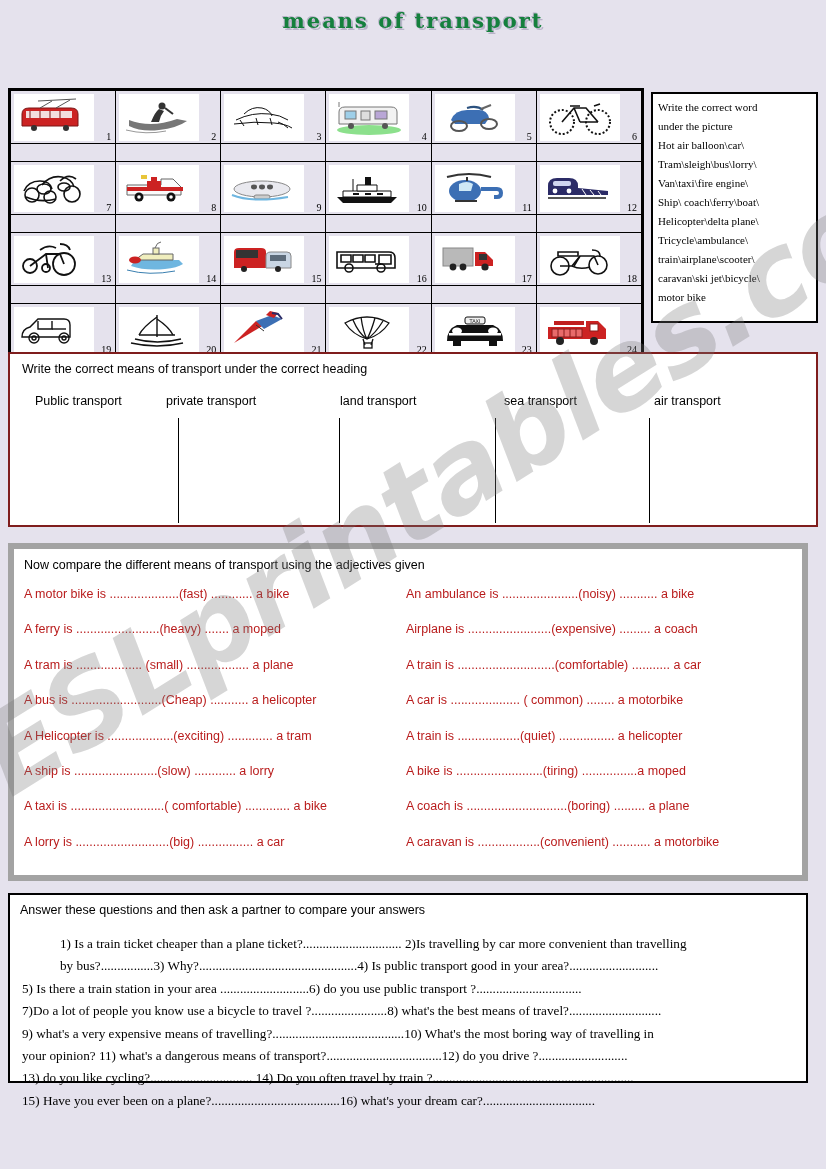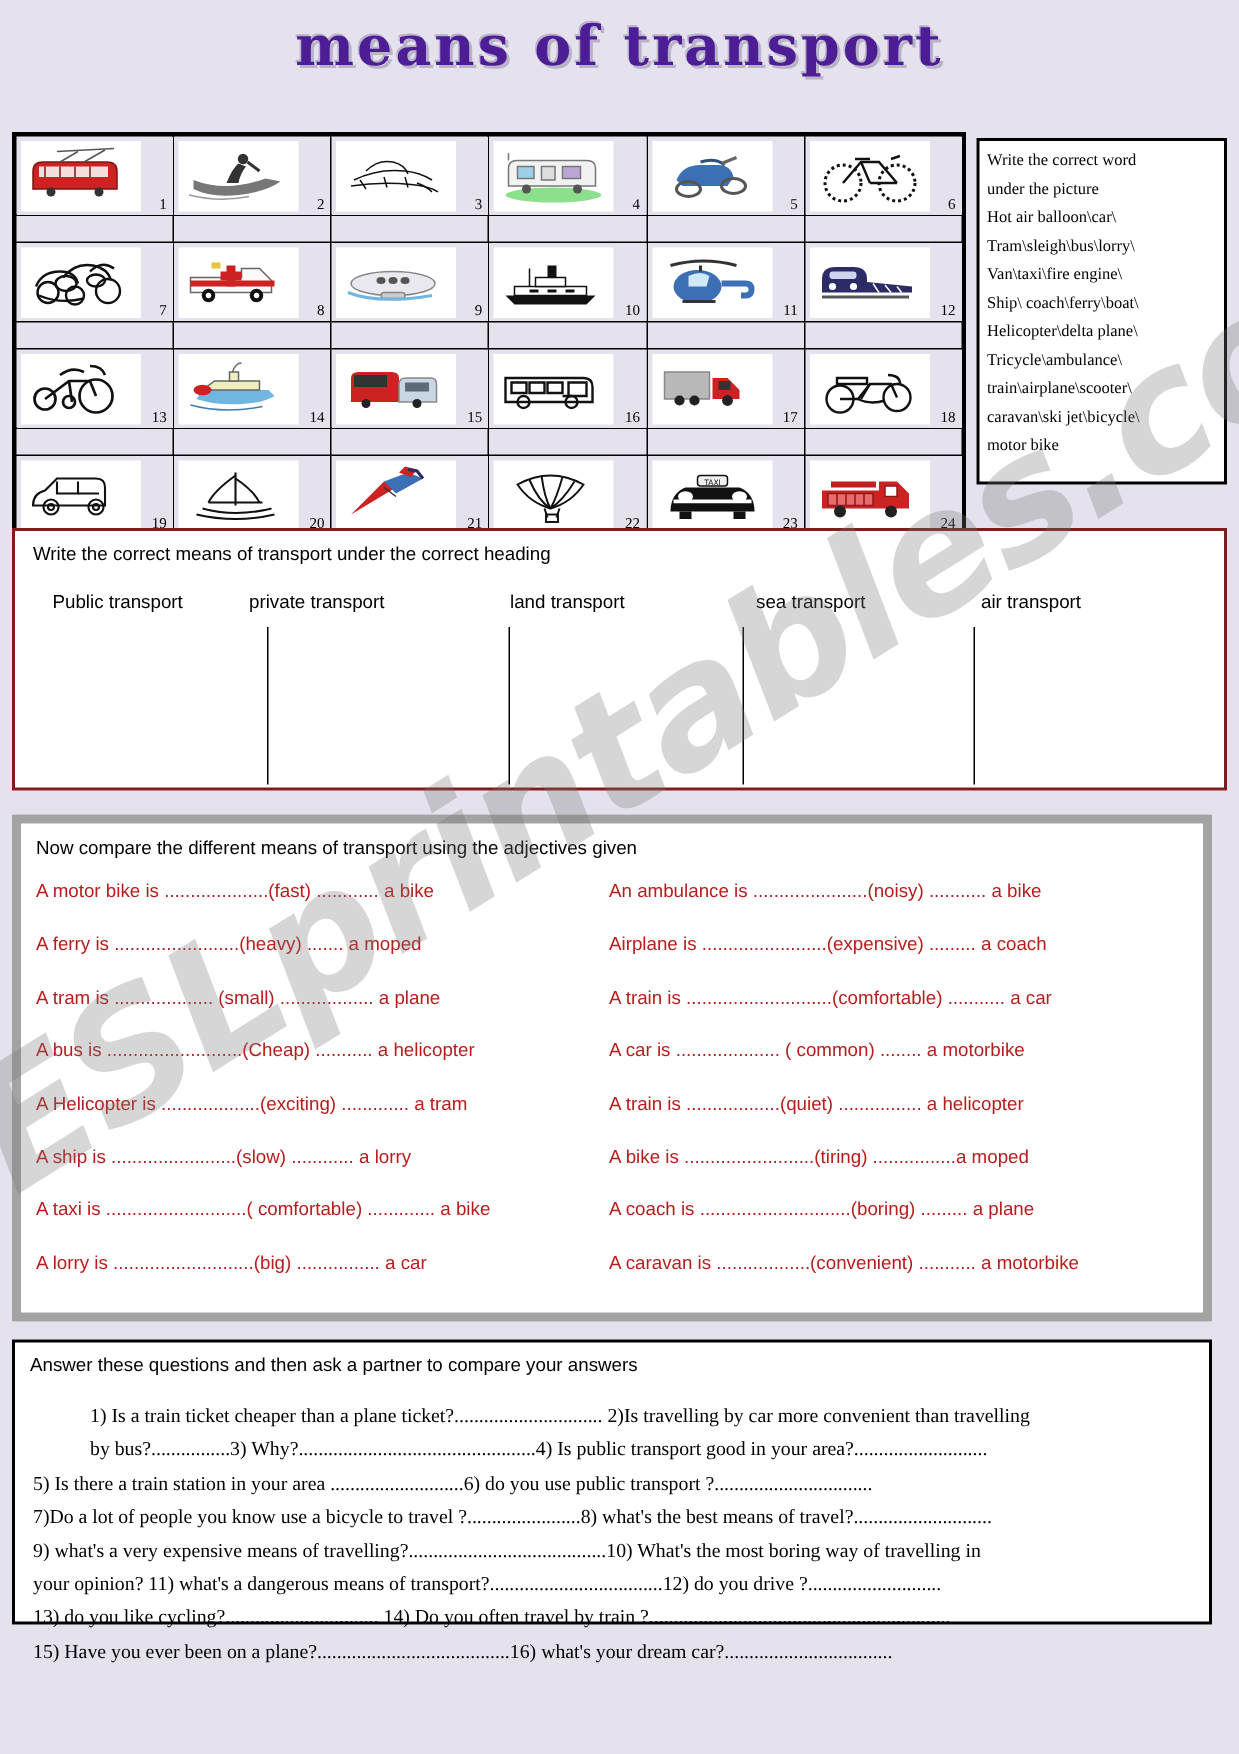--- a/index.html
+++ b/index.html
@@ -36,23 +36,23 @@
   }
 
   
   #title {
     position: absolute;
     top: 8px; left: 0;
     width: 826px;
     text-align: center;
     font-family: "DejaVu Serif", serif;
     font-weight: bold;
-    font-size: 37px;
+    font-size: 21px;
     letter-spacing: 2px;
-    color: #4c1d95;
+    color: #15803d;
     text-shadow: 2px 2px 0 #b8b3c8, -1px -1px 0 #b8b3c8;
     z-index: 5;
   }
 
   
   #grid-wrap {
     position: absolute;
     top: 88px; left: 8px;
     width: 636px;
     border: 2px solid #000;

